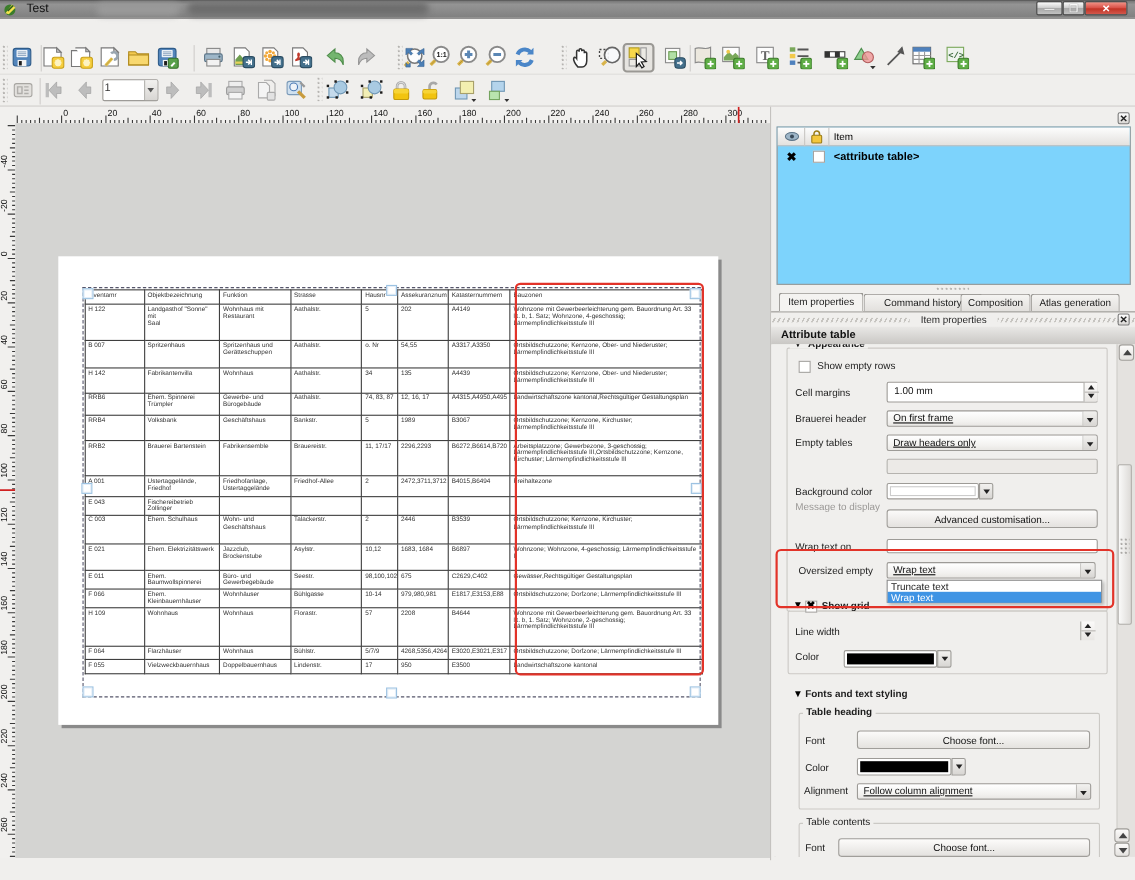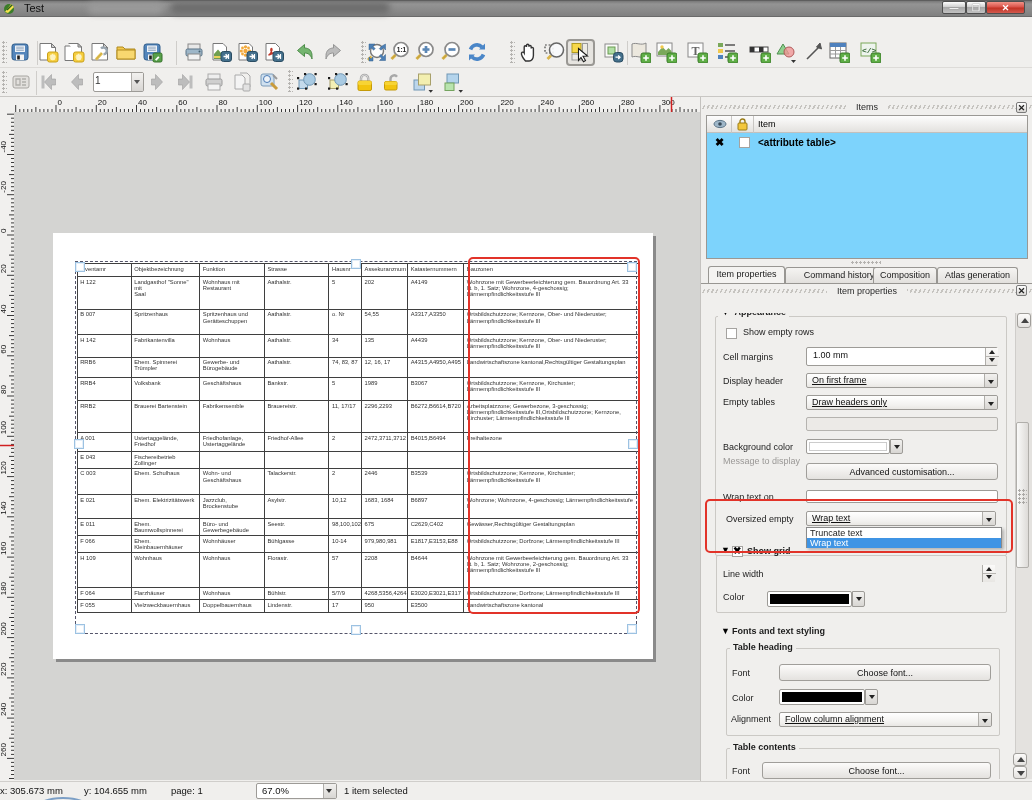--- a/index.html
+++ b/index.html
@@ -948,21 +948,20 @@
       <div class="abs handle" style="left:613px;top:150px"></div>
       <div class="abs handle" style="left:60px;top:327px"></div>
       <div class="abs handle" style="left:614px;top:327px"></div>
       <div class="abs handle" style="left:61px;top:512px"></div>
       <div class="abs handle" style="left:337px;top:513px"></div>
       <div class="abs handle" style="left:613px;top:512px"></div>
       <div class="abs redrect" style="left:454px;top:145px;width:172px;height:357px"></div>
 </div>
 
 <div id="rpanel" class="abs">
-  <div class="ptitle abs" style="left:0;top:4px;width:332px"><b>Items</b></div>
   <div class="abs" style="left:2px;top:216px;width:4px;height:466px;background-image:radial-gradient(circle at 1.5px 1.5px,#b5b3b0 0.9px,transparent 1.1px);background-size:4px 4px;"></div>
   <div class="closeX abs" style="left:315px;top:5px">✕</div>
   <div id="itemlist" class="abs">
     <div id="ilhead"></div>
     <svg class="abs" style="left:6px;top:3px" width="14" height="10" viewBox="0 0 14 10">
           <ellipse cx="7" cy="5" rx="6" ry="3.6" fill="#9eb6c8" stroke="#5d7588"></ellipse>
           <circle cx="7" cy="5" r="1.8" fill="#394a59"></circle>
         </svg>
     <svg class="abs" style="left:30px;top:2px" width="11" height="13" viewBox="0 0 11 13">
           <rect x="1" y="5" width="9" height="7" rx="1" fill="#f3c73c" stroke="#9b7d16"></rect>
@@ -977,35 +976,36 @@
   </div>
   <div class="abs" style="left:150px;top:164px;width:30px;height:3px;background-image:radial-gradient(circle at 1.5px 1.5px,#b5b3b0 1px,transparent 1.2px);background-size:4px 4px;"></div>
 
   <div class="tab tabactive abs" style="left:7px;top:169px;width:77px">Item properties</div>
   <div class="tab abs" style="left:84px;top:170px;width:108px">Command history</div>
   <div class="tab abs" style="left:172px;top:170px;width:64px">Composition</div>
   <div class="tab abs" style="left:236px;top:170px;width:81px">Atlas generation</div>
   <div class="abs" style="left:0;top:186px;width:332px;height:1px;background:#989692"></div>
   <div class="ptitle abs" style="left:0;top:188px;width:332px"><b>Item properties</b></div>
   <div class="closeX abs" style="left:315px;top:188px">✕</div>
+  <div id="attrhead" class="abs">Attribute table</div>
   <div id="propscroll" class="abs">
         <div class="grpb" style="left:13px;top:3px;width:292px;height:240px"></div>
         <div class="grptitle" style="left:16px;top:-6px"><span style="color:#000">▼</span>&nbsp; Appearance</div>
         <div class="chk" style="left:24px;top:15px"></div>
         <div class="lbl" style="left:41px;top:14px;font-size:9px">Show empty rows</div>
         <div class="lbl" style="left:21px;top:39px;font-size:9px">Cell margins</div>
         <div class="spin" style="left:104px;top:34px;width:192px;height:19px">
           <span style="position:absolute;left:6px;top:2px">1.00 mm</span>
         </div>
         <div style="position:absolute;left:283px;top:35px;width:13px;height:17px;border-left:1px solid #b0aeaa;background:linear-gradient(#fbfaf9,#e8e6e3)">
           <div class="tri" style="left:3px;top:2px;border-left:3.5px solid transparent;border-right:3.5px solid transparent;border-bottom:4.5px solid #222"></div>
           <div class="tri" style="left:3px;top:10px;border-left:3.5px solid transparent;border-right:3.5px solid transparent;border-top:4.5px solid #222"></div>
           <div style="position:absolute;left:0;top:8px;width:13px;height:1px;background:#b8b6b2"></div>
         </div>
-        <div class="lbl" style="left:21px;top:63px;font-size:9px">Display header</div>
+        <div class="lbl" style="left:21px;top:63px;font-size:9px">Brauerei header</div>
         <div class="combo" style="left:104px;top:60px;width:192px;height:15px">
           <span class="ctext">On first frame</span>
           <div class="carr" style="right:0;border-radius:0 2px 2px 0"></div>
           <div class="tri" style="right:3.5px;top:5.5px;border-left:3.5px solid transparent;border-right:3.5px solid transparent;border-top:4.5px solid #222"></div>
         </div>
         <div class="lbl" style="left:21px;top:84px;font-size:9px">Empty tables</div>
         <div class="combo" style="left:104px;top:82px;width:192px;height:15px">
           <span class="ctext">Draw headers only</span>
           <div class="carr" style="right:0;border-radius:0 2px 2px 0"></div>
           <div class="tri" style="right:3.5px;top:5.5px;border-left:3.5px solid transparent;border-right:3.5px solid transparent;border-top:4.5px solid #222"></div>
@@ -1061,43 +1061,30 @@
         </div>
         <div class="carr" style="left:163px;top:376px;height:16px;border:1px solid #9d9b97;border-radius:0 2px 2px 0"></div>
         <div class="tri" style="left:167px;top:382px;border-left:3.5px solid transparent;border-right:3.5px solid transparent;border-top:4.5px solid #222"></div>
         <div class="lbl" style="left:29px;top:401px;font-size:9px">Alignment</div>
         <div class="combo" style="left:77px;top:399px;width:213px;height:15px">
           <span class="ctext">Follow column alignment</span>
           <div class="carr" style="right:0;border-radius:0 2px 2px 0"></div>
           <div class="tri" style="right:3.5px;top:5.5px;border-left:3.5px solid transparent;border-right:3.5px solid transparent;border-top:4.5px solid #222"></div>
         </div>
         <div class="grpb" style="left:24px;top:435px;width:274px;height:70px"></div>
-        <div class="grptitle" style="left:28px;top:429px;font-weight:bold">Table contents</div>
+        <div class="grptitle" style="left:28px;top:429px;font-weight:normal">Table contents</div>
         <div class="lbl" style="left:30px;top:453px;font-size:9px">Font</div>
         <div class="btn" style="left:60px;top:449px;width:229px;height:17px;line-height:16px">Choose font...</div>
       </div>
 
   <div class="abs" style="left:314px;top:216px;width:17px;height:466px;background:#e4e2df;border-left:1px solid #cfcdca;"></div>
   <div class="btn abs" style="left:316px;top:216px;width:14px;height:15px"></div>
   <div class="tri abs" style="left:320px;top:221px;border-left:4px solid transparent;border-right:4px solid transparent;border-bottom:5px solid #444"></div>
   <div class="abs" style="left:315px;top:325px;width:13px;height:146px;background:linear-gradient(90deg,#fafaf9,#dddbd8);border:1px solid #b0aeaa;border-radius:2px"></div>
   <div class="abs" style="left:317px;top:392px;width:9px;height:16px;background-image:radial-gradient(circle at 1.5px 1.5px,#aaa8a5 1px,transparent 1.2px);background-size:4px 4px;"></div>
   <div class="btn abs" style="left:312px;top:656px;width:14px;height:13px"></div>
   <div class="tri abs" style="left:316px;top:660px;border-left:4px solid transparent;border-right:4px solid transparent;border-bottom:5px solid #444"></div>
   <div class="btn abs" style="left:312px;top:669px;width:14px;height:13px"></div>
   <div class="tri abs" style="left:316px;top:674px;border-left:4px solid transparent;border-right:4px solid transparent;border-top:5px solid #444"></div>
 </div>
 
-<div id="statusbar" class="abs">
-  <span style="left:0px">x: 305.673 mm</span>
-  <span style="left:84px">y: 104.655 mm</span>
-  <span style="left:171px">page: 1</span>
-  <div class="field abs" style="left:256px;top:1px;width:81px;height:16px"></div>
-  <span style="left:262px;top:3px">67.0%</span>
-  <div class="carr abs" style="left:323px;top:2px;height:14px"></div>
-  <div class="tri abs" style="left:326px;top:7px;border-left:3.5px solid transparent;border-right:3.5px solid transparent;border-top:4.5px solid #333"></div>
-  <span style="left:344px">1 item selected</span>
-  <svg class="abs" style="left:30px;top:14px" width="70" height="6" viewBox="0 0 70 6">
-        <ellipse cx="33" cy="14" rx="28" ry="12" fill="none" stroke="#7c9fc6" stroke-width="2"></ellipse>
-      </svg>
+
 </div>
 
-</div>
-
 </body></html>

